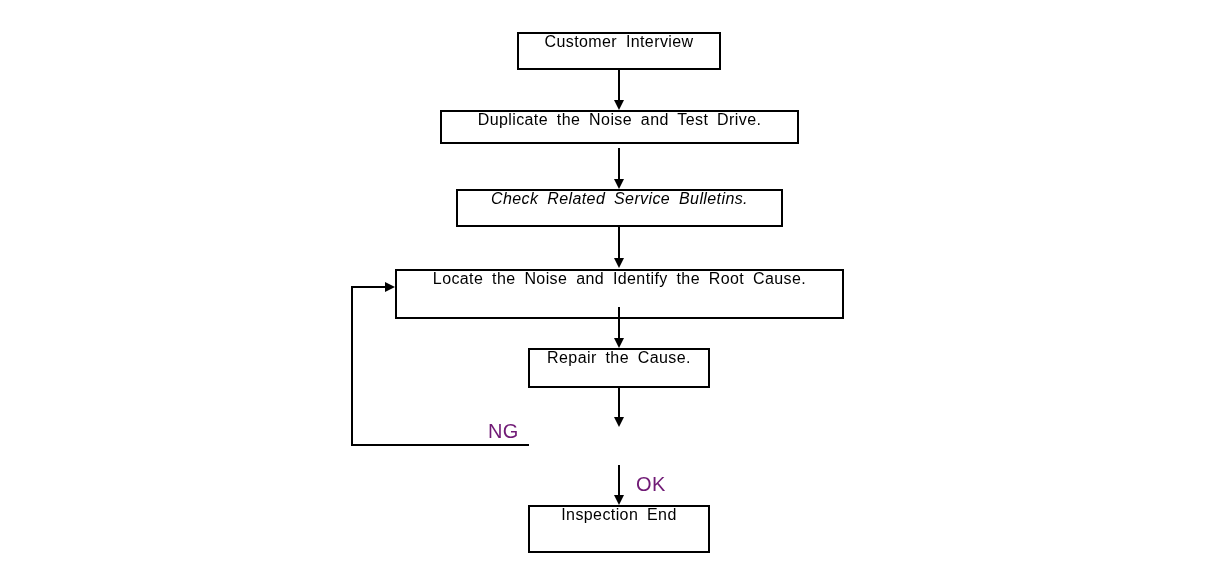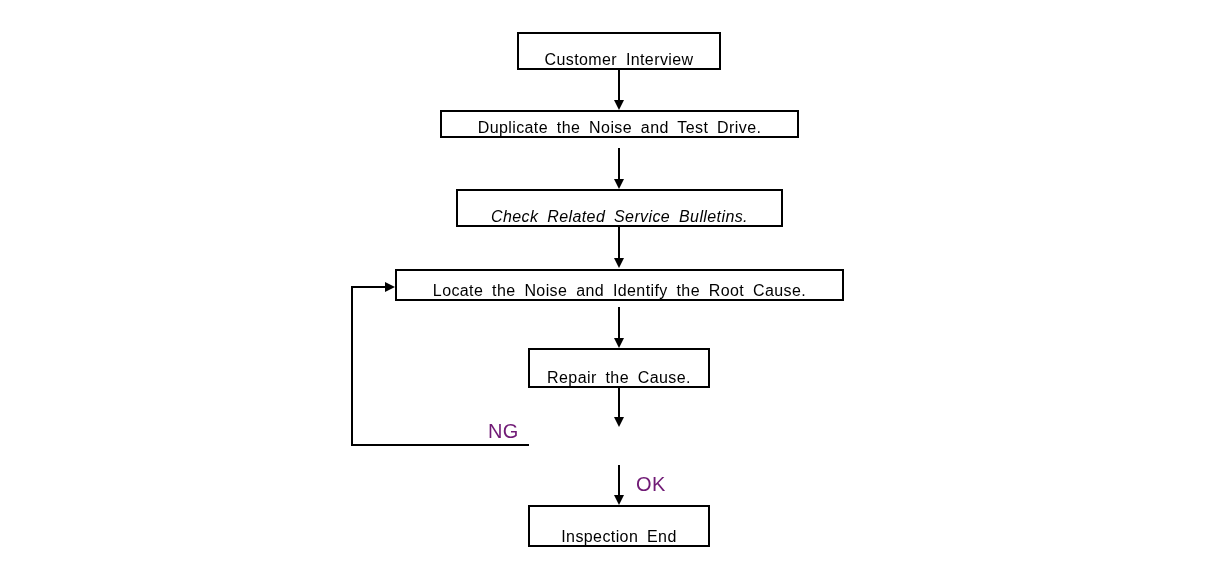--- a/index.html
+++ b/index.html
@@ -18,21 +18,21 @@
     height: 582px;
     background: #ffffff;
     overflow: hidden;
   }
   .node {
     position: absolute;
     box-sizing: border-box;
     background: #ffffff;
     border: 2px solid #000000;
     display: flex;
-    align-items: flex-end;
+    align-items: flex-start;
     justify-content: center;
   }
   .node-label {
     font-family: "Liberation Sans", sans-serif;
     font-size: 16px;
     line-height: 16px;
     letter-spacing: 0.4px;
     word-spacing: 4px;
     color: #000000;
     white-space: nowrap;
@@ -82,35 +82,35 @@
 
 <div id="canvas">
 
   <div class="node" style="left:517px; top:32px; width:204px; height:38px;">
     <span class="node-label">Customer Interview</span>
   </div>
 
   <div class="edge-line edge-v" style="left:618px; top:70px; height:31px;"></div>
   <div class="arrowhead-down" style="left:614px; top:100px;"></div>
 
-  <div class="node" style="left:440px; top:110px; width:359px; height:28px;">
+  <div class="node" style="left:440px; top:110px; width:359px; height:34px;">
     <span class="node-label">Duplicate the Noise and Test Drive.</span>
   </div>
 
   <div class="edge-line edge-v" style="left:618px; top:148px; height:32px;"></div>
   <div class="arrowhead-down" style="left:614px; top:179px;"></div>
 
   <div class="node" style="left:456px; top:189px; width:327px; height:38px;font-style:italic;">
     <span class="node-label">Check Related Service Bulletins.</span>
   </div>
 
   <div class="edge-line edge-v" style="left:618px; top:227px; height:32px;"></div>
   <div class="arrowhead-down" style="left:614px; top:258px;"></div>
 
-  <div class="node" style="left:395px; top:269px; width:449px; height:32px;">
+  <div class="node" style="left:395px; top:269px; width:449px; height:50px;">
     <span class="node-label">Locate the Noise and Identify the Root Cause.</span>
   </div>
 
   <div class="edge-line edge-v" style="left:618px; top:307px; height:32px;"></div>
   <div class="arrowhead-down" style="left:614px; top:338px;"></div>
 
   <div class="node" style="left:528px; top:348px; width:182px; height:40px;">
     <span class="node-label">Repair the Cause.</span>
   </div>
 
@@ -121,17 +121,17 @@
   <div class="edge-line edge-h" style="left:351px; top:444px; width:178px;"></div>
   <div class="edge-line edge-v" style="left:351px; top:286px; height:159px;"></div>
   <div class="edge-line edge-h" style="left:351px; top:286px; width:36px;"></div>
   <div class="arrowhead-right" style="left:385px; top:282px;"></div>
   <div class="edge-label" style="left:488px; top:423px;">NG</div>
 
   <div class="edge-line edge-v" style="left:618px; top:465px; height:31px;"></div>
   <div class="arrowhead-down" style="left:614px; top:495px;"></div>
   <div class="edge-label" style="left:636px; top:476px;text-align:center;">OK</div>
 
-  <div class="node" style="left:528px; top:505px; width:182px; height:42px;">
+  <div class="node" style="left:528px; top:505px; width:182px; height:48px;">
     <span class="node-label">Inspection End</span>
   </div>
 
 </div>
 
 </body></html>

